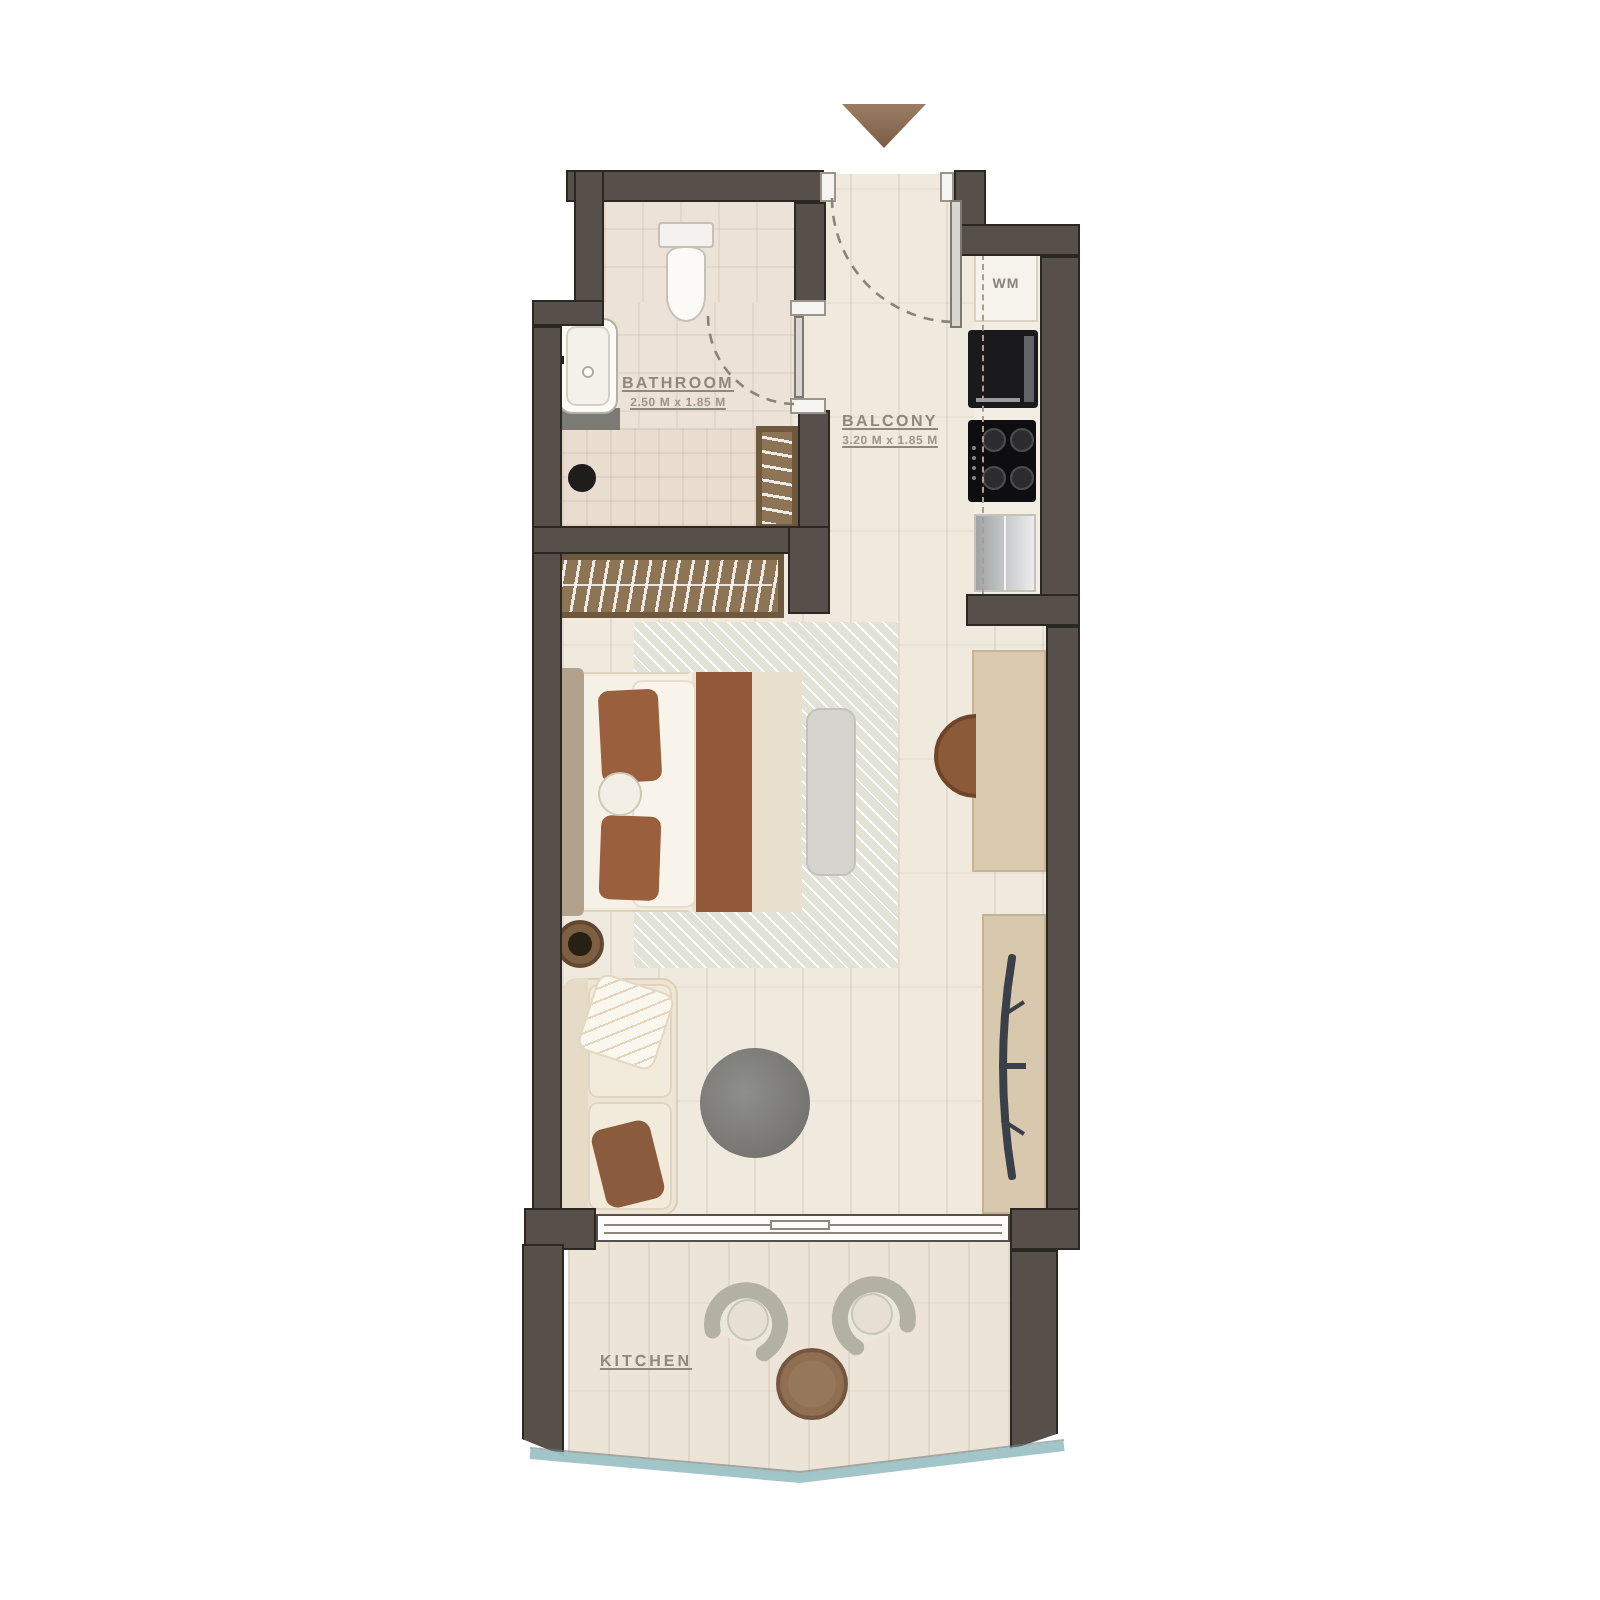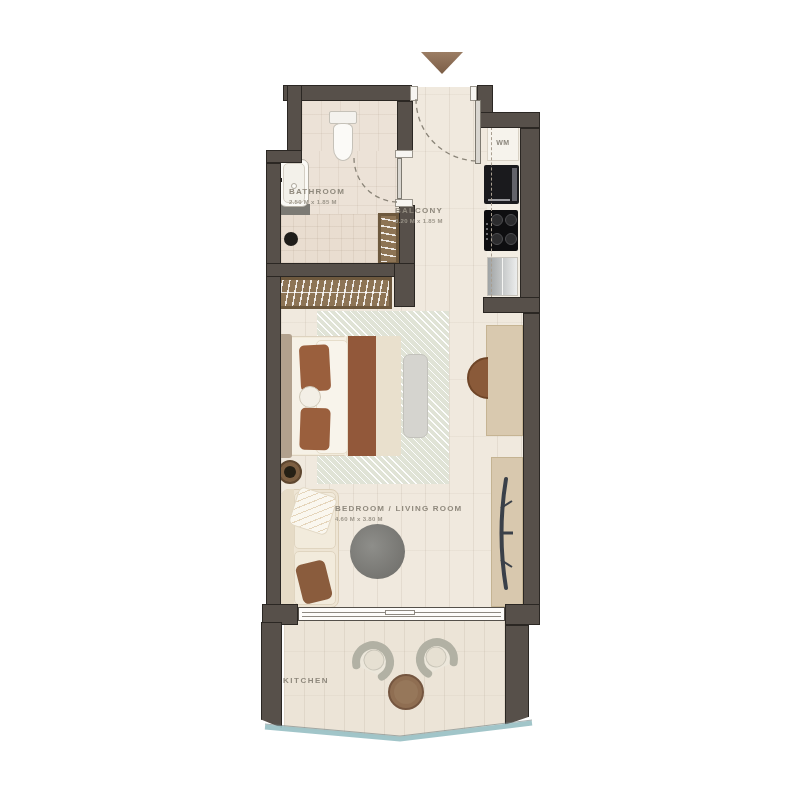--- a/index.html
+++ b/index.html
@@ -33,21 +33,21 @@
     background-image:repeating-linear-gradient(100deg,rgba(255,255,255,.85) 0 1.5px,transparent 1.5px 7px);}
   .hatch-v{background:#8d7455;border:3px solid #6e593e;z-index:6;
     background-image:repeating-linear-gradient(10deg,rgba(255,255,255,.85) 0 1.5px,transparent 1.5px 7px);}
   .rail-line{background:rgba(255,255,255,.8);z-index:13;}
 
   .rug-hatch{background:#e0e3d6;z-index:10;
     background-image:repeating-linear-gradient(45deg,rgba(255,255,255,.95) 0 1px,transparent 1px 5px);}
 
   
   .room-label{font-weight:bold;font-size:8px;letter-spacing:1.2px;color:#8f897d;
-    z-index:50;line-height:1.1;}
+    text-align:center;z-index:50;line-height:1.1;text-decoration:underline;}
   .room-dims{font-weight:600;font-size:6px;letter-spacing:.3px;color:#9c968a;margin-top:2px;}
   .wm-text{font-weight:bold;font-size:7px;letter-spacing:.5px;color:#8a857b;z-index:7;
     width:100%;text-align:center;top:11px;left:0;}
 
   .svg-overlay{left:0;top:0;z-index:40;pointer-events:none;}
 </style>
 </head>
 <body>
 
 <div id="stage">
@@ -199,21 +199,17 @@
   </svg>
 
   <div class="room-label" style="left:289px;top:188px;width:100px;">
     <div style="position:static;">BATHROOM</div>
     <div class="room-dims" style="position:static;">2.50 M x 1.85 M</div>
   </div>
   <div class="room-label" style="left:395px;top:207px;width:100px;">
     <div style="position:static;">BALCONY</div>
     <div class="room-dims" style="position:static;">3.20 M x 1.85 M</div>
   </div>
-  <div class="room-label" style="left:335px;top:505px;width:170px;">
-    <div style="position:static;">BEDROOM / LIVING ROOM</div>
-    <div class="room-dims" style="position:static;">4.60 M x 3.80 M</div>
-  </div>
   <div class="room-label" style="left:283px;top:677px;width:80px;letter-spacing:1.5px;">
     <div style="position:static;">KITCHEN</div>
   </div>
 
 </div>
 
 </body></html>

